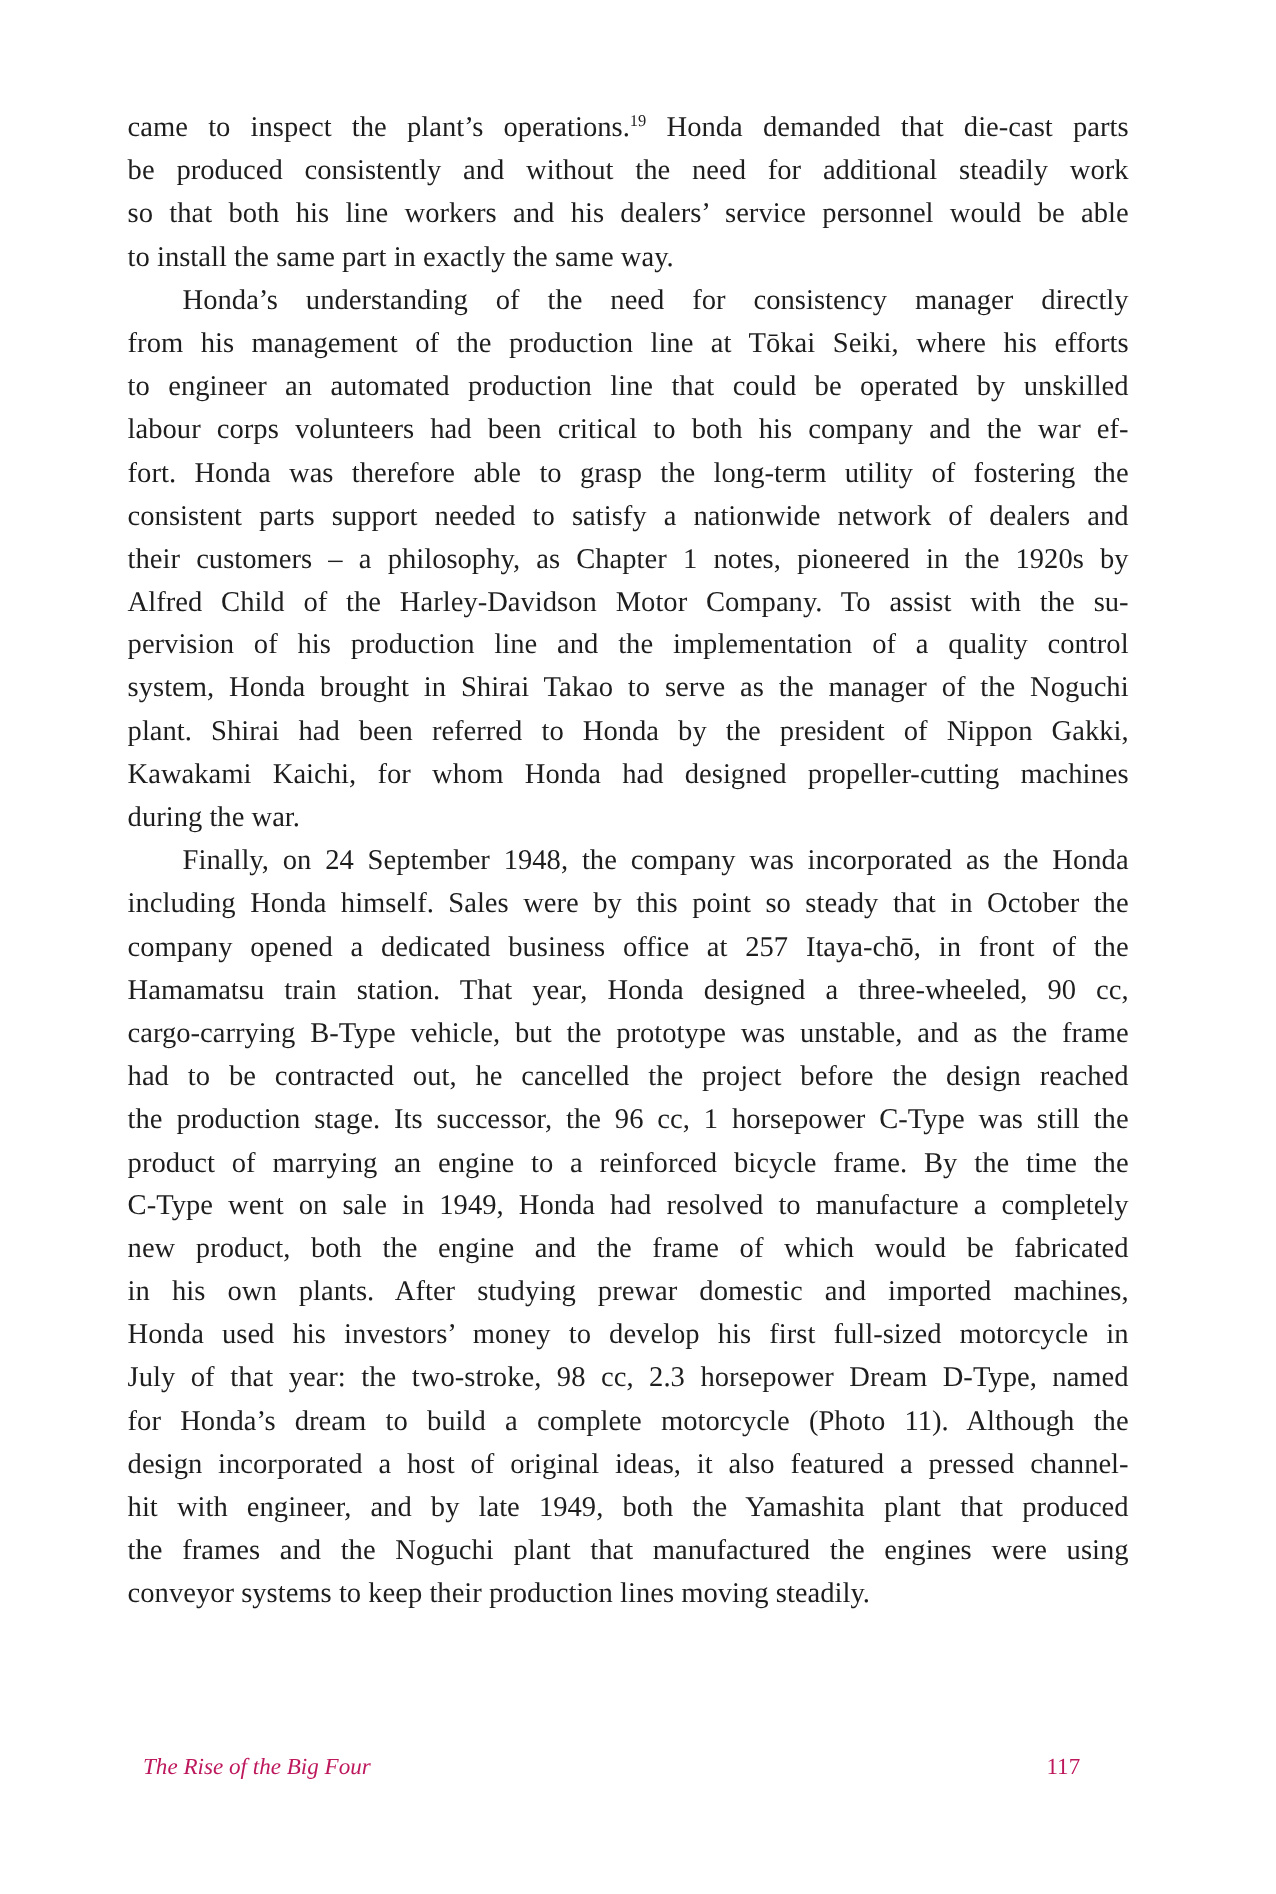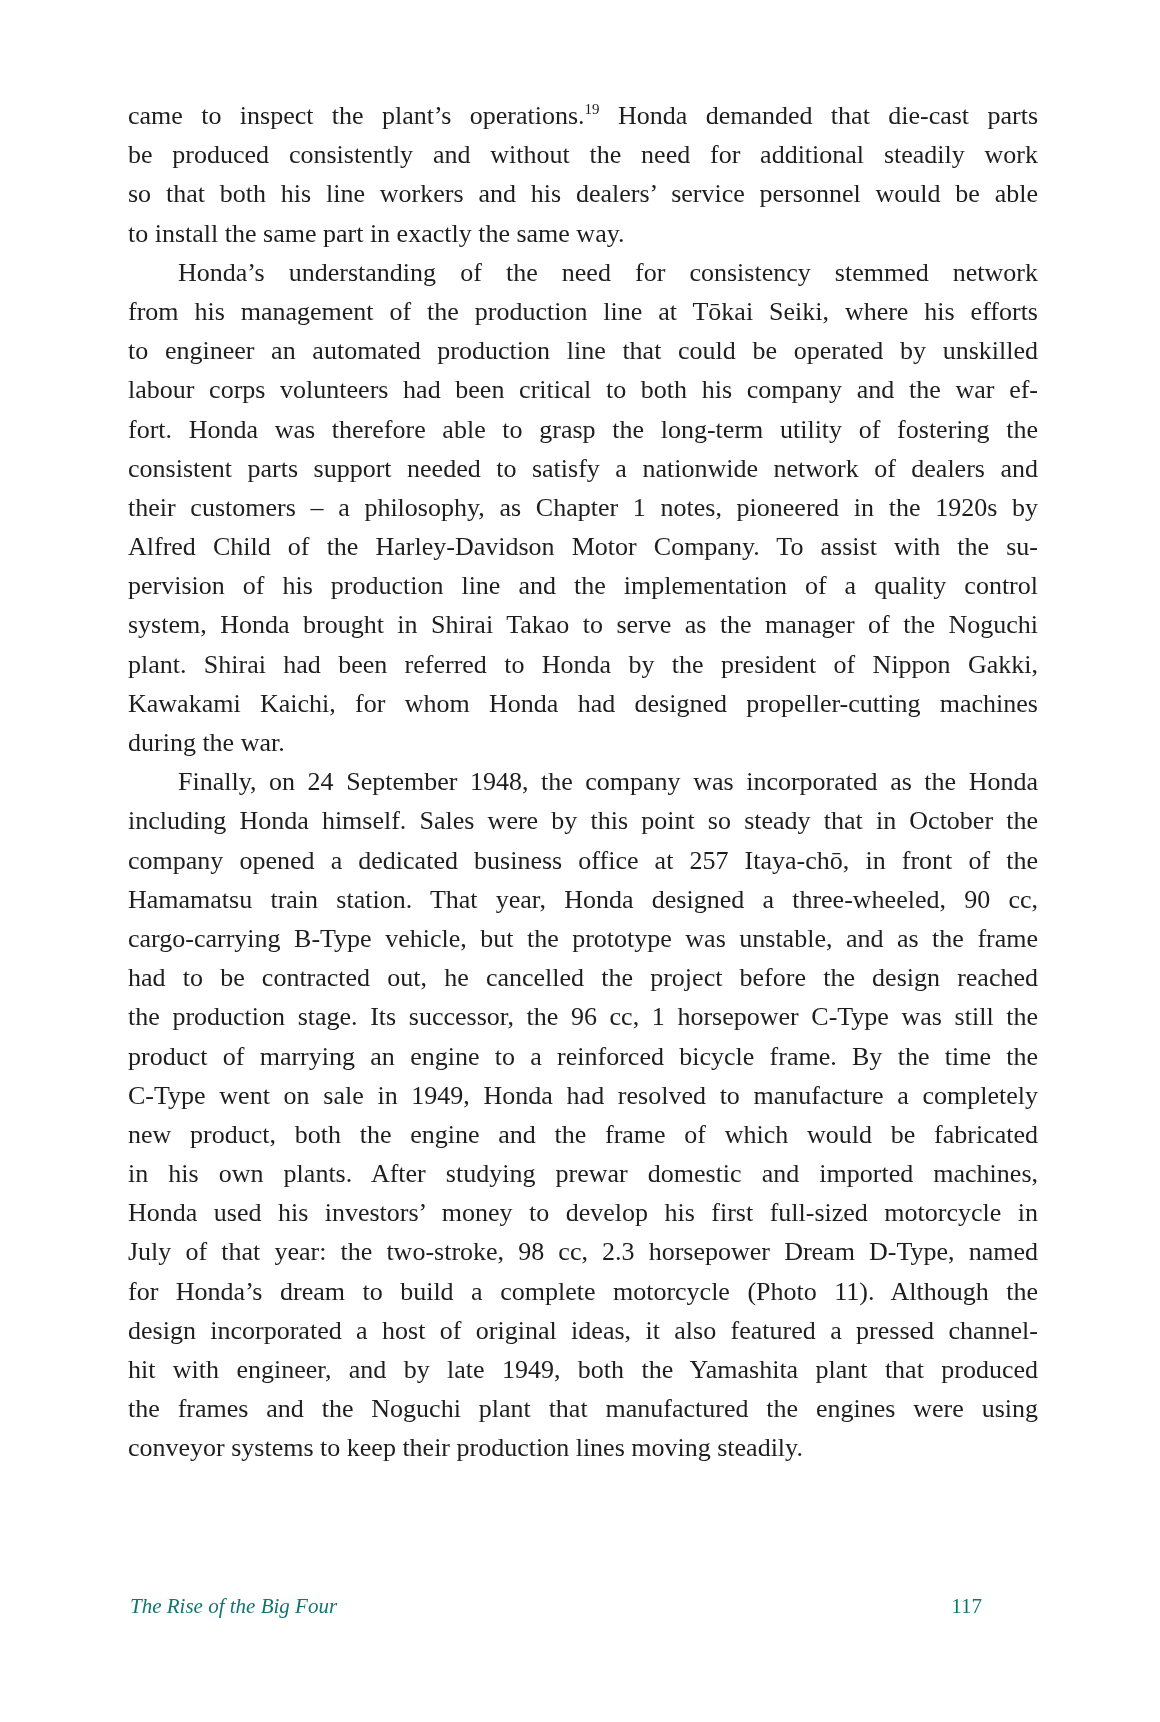--- a/index.html
+++ b/index.html
@@ -16,21 +16,21 @@
   }
   .page {
     position: absolute;
     left: 0; top: 0;
     width: 1160px;
     height: 1722px;
     background: #ffffff;
   }
   .text-block {
     position: absolute;
-    left: 128px;
+    left: 116px;
     top: 96px;
     width: 910px;
     font-family: "Liberation Serif", "DejaVu Serif", serif;
     font-size: 26px;
     line-height: 39.2px;
     color: #1e1e1e;
   }
   .line {
     display: block;
     white-space: nowrap;
@@ -51,21 +51,21 @@
     vertical-align: super;
   }
   .footer {
     position: absolute;
     left: 130px;
     top: 1594px;
     width: 852px;
     height: 30px;
     font-family: "Liberation Serif", "DejaVu Serif", serif;
     font-size: 21px;
-    color: #0f766e;
+    color: #be185d;
   }
   .running-title {
     position: absolute;
     left: 0;
     top: 0;
     font-style: italic;
   }
   .page-number {
     position: absolute;
     right: 0;
@@ -80,21 +80,21 @@
   <div class="text-block">
 
     <div>
       <span class="line"><span>came to inspect the plant’s operations.</span><sup class="fn">19</sup><span> Honda demanded that die-cast parts</span></span>
       <span class="line">be produced consistently and without the need for additional steadily work</span>
       <span class="line">so that both his line workers and his dealers’ service personnel would be able</span>
       <span class="line last">to install the same part in exactly the same way.</span>
     </div>
 
     <div>
-      <span class="line indent">Honda’s understanding of the need for consistency stemmed network</span>
+      <span class="line indent">Honda’s understanding of the need for consistency manager directly</span>
       <span class="line">from his management of the production line at Tōkai Seiki, where his efforts</span>
       <span class="line">to engineer an automated production line that could be operated by unskilled</span>
       <span class="line">labour corps volunteers had been critical to both his company and the war ef-</span>
       <span class="line">fort. Honda was therefore able to grasp the long-term utility of fostering the</span>
       <span class="line">consistent parts support needed to satisfy a nationwide network of dealers and</span>
       <span class="line">their customers – a philosophy, as Chapter 1 notes, pioneered in the 1920s by</span>
       <span class="line">Alfred Child of the Harley-Davidson Motor Company. To assist with the su-</span>
       <span class="line">pervision of his production line and the implementation of a quality control</span>
       <span class="line">system, Honda brought in Shirai Takao to serve as the manager of the Noguchi</span>
       <span class="line">plant. Shirai had been referred to Honda by the president of Nippon Gakki,</span>

